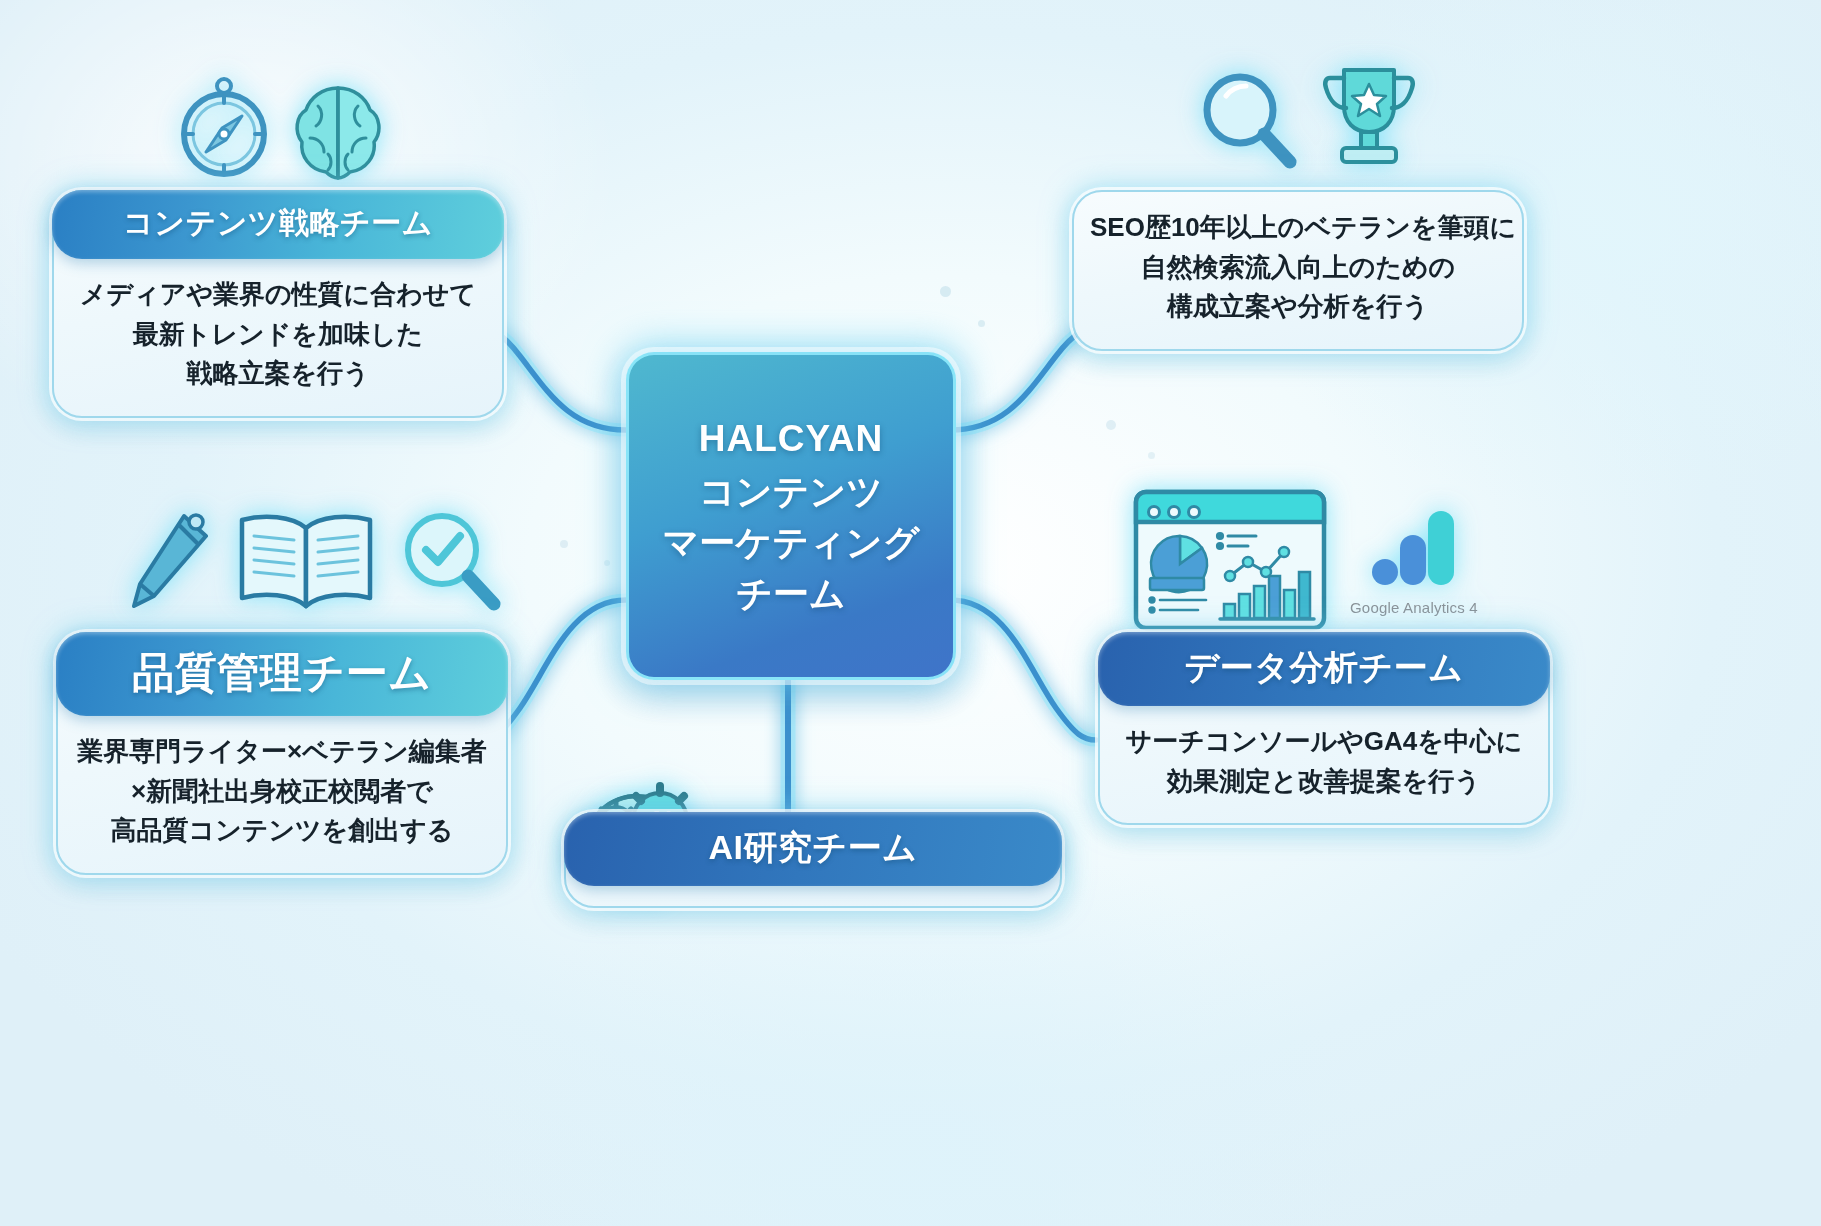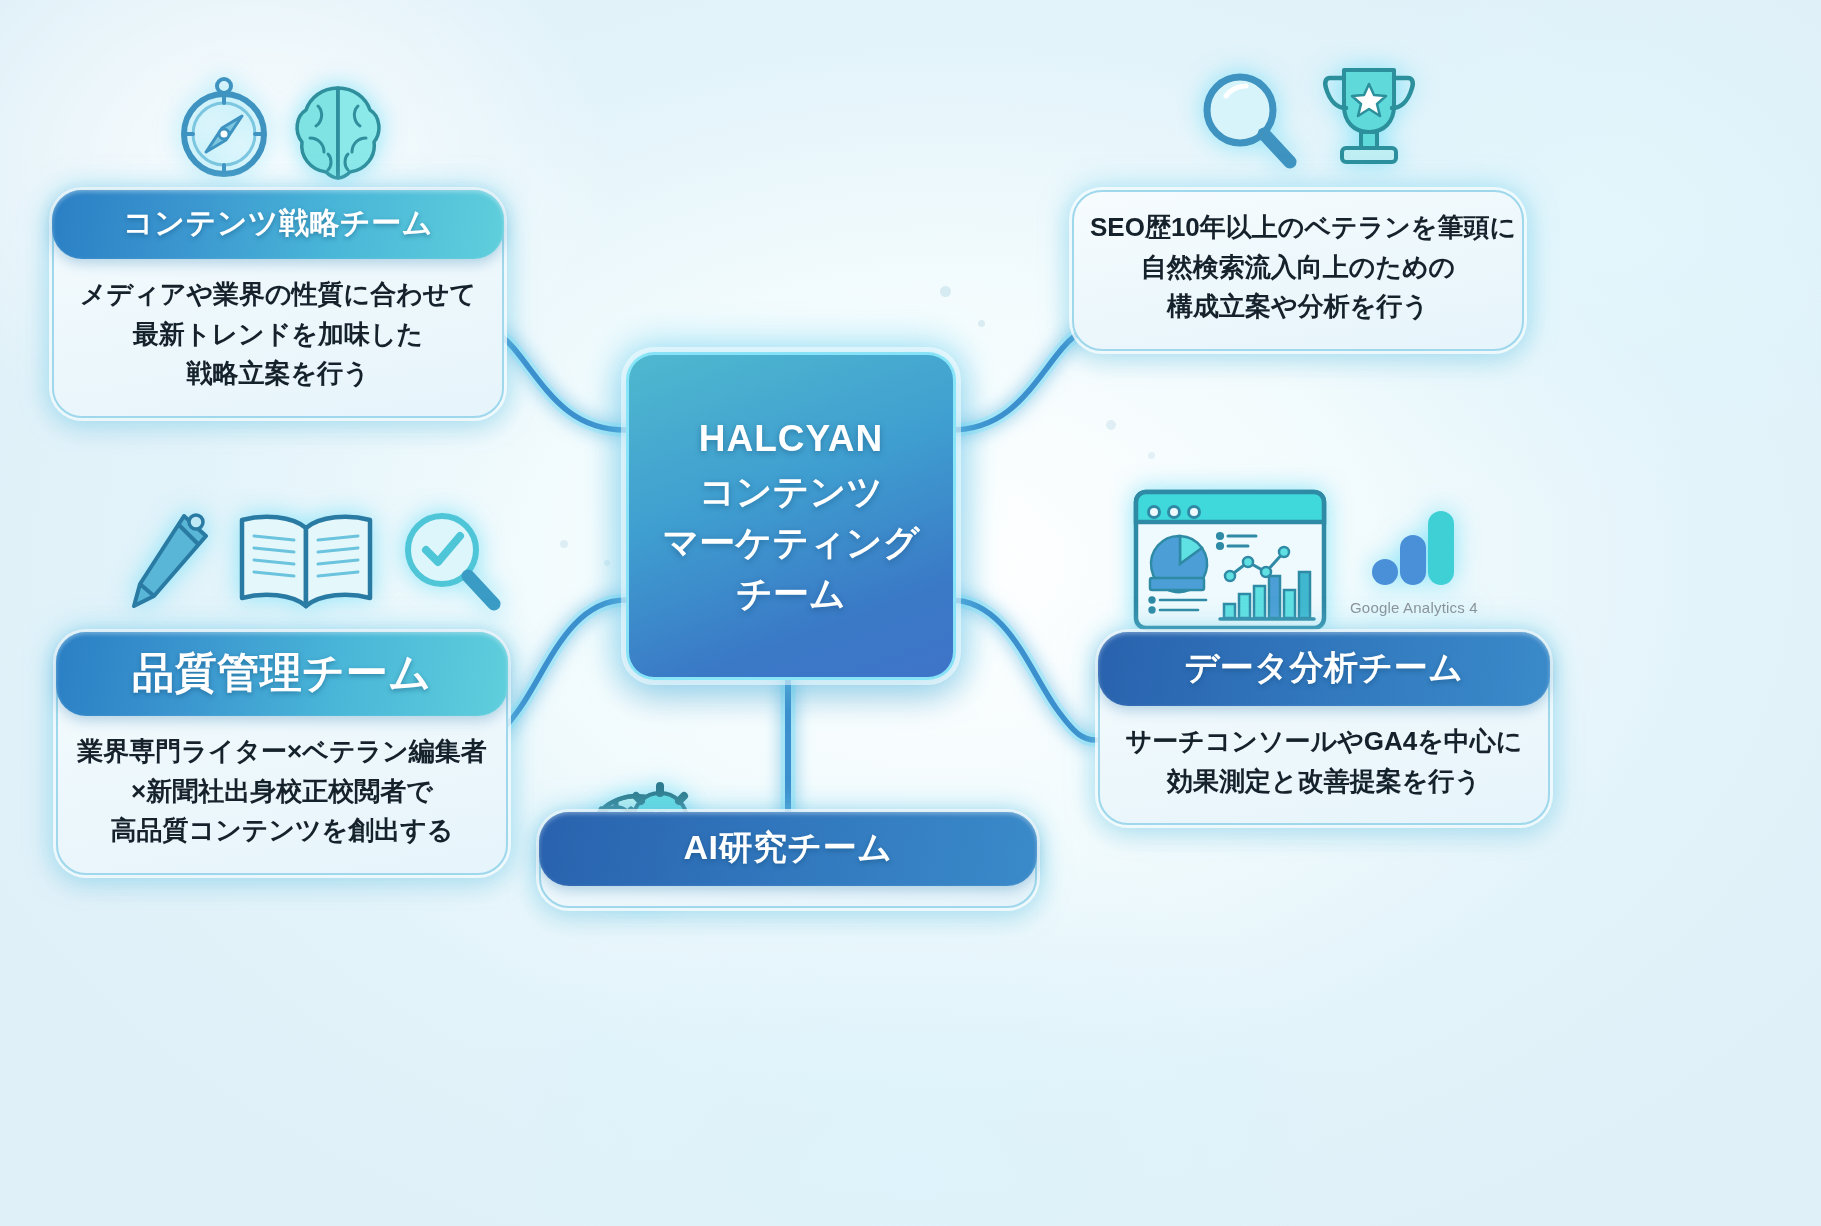--- a/index.html
+++ b/index.html
@@ -59,21 +59,21 @@
   #card-eeat .card-body{font-size:26px;}
 
   #card-quality{left:56px;top:632px;width:448px;}
   #card-quality .card-head{font-size:42px;}
   #card-quality .card-body{font-size:26px;}
 
   #card-data{left:1072px;top:632px;width:448px;margin-left:26px;}
   #card-data .card-head{font-size:34px;}
   #card-data .card-body{font-size:26px;}
 
-  #card-ai{left:539px;top:812px;width:494px;}
+  #card-ai{left:564px;top:812px;width:494px;}
   #card-ai .card-head{font-size:34px;}
   #card-ai .card-body{font-size:25px;}
 
   
   #hub{
     position:absolute;left:626px;top:352px;width:324px;height:322px;
     border-radius:28px;
     background:linear-gradient(160deg,#4fb8cf 0%,#3f9ed0 42%,#3a79c6 78%,#3f74c9 100%);
     border:3px solid rgba(140,232,250,.95);
     box-shadow:0 0 0 5px rgba(255,255,255,.5),0 0 34px 10px rgba(110,214,245,.6),0 14px 34px rgba(40,100,160,.3);

